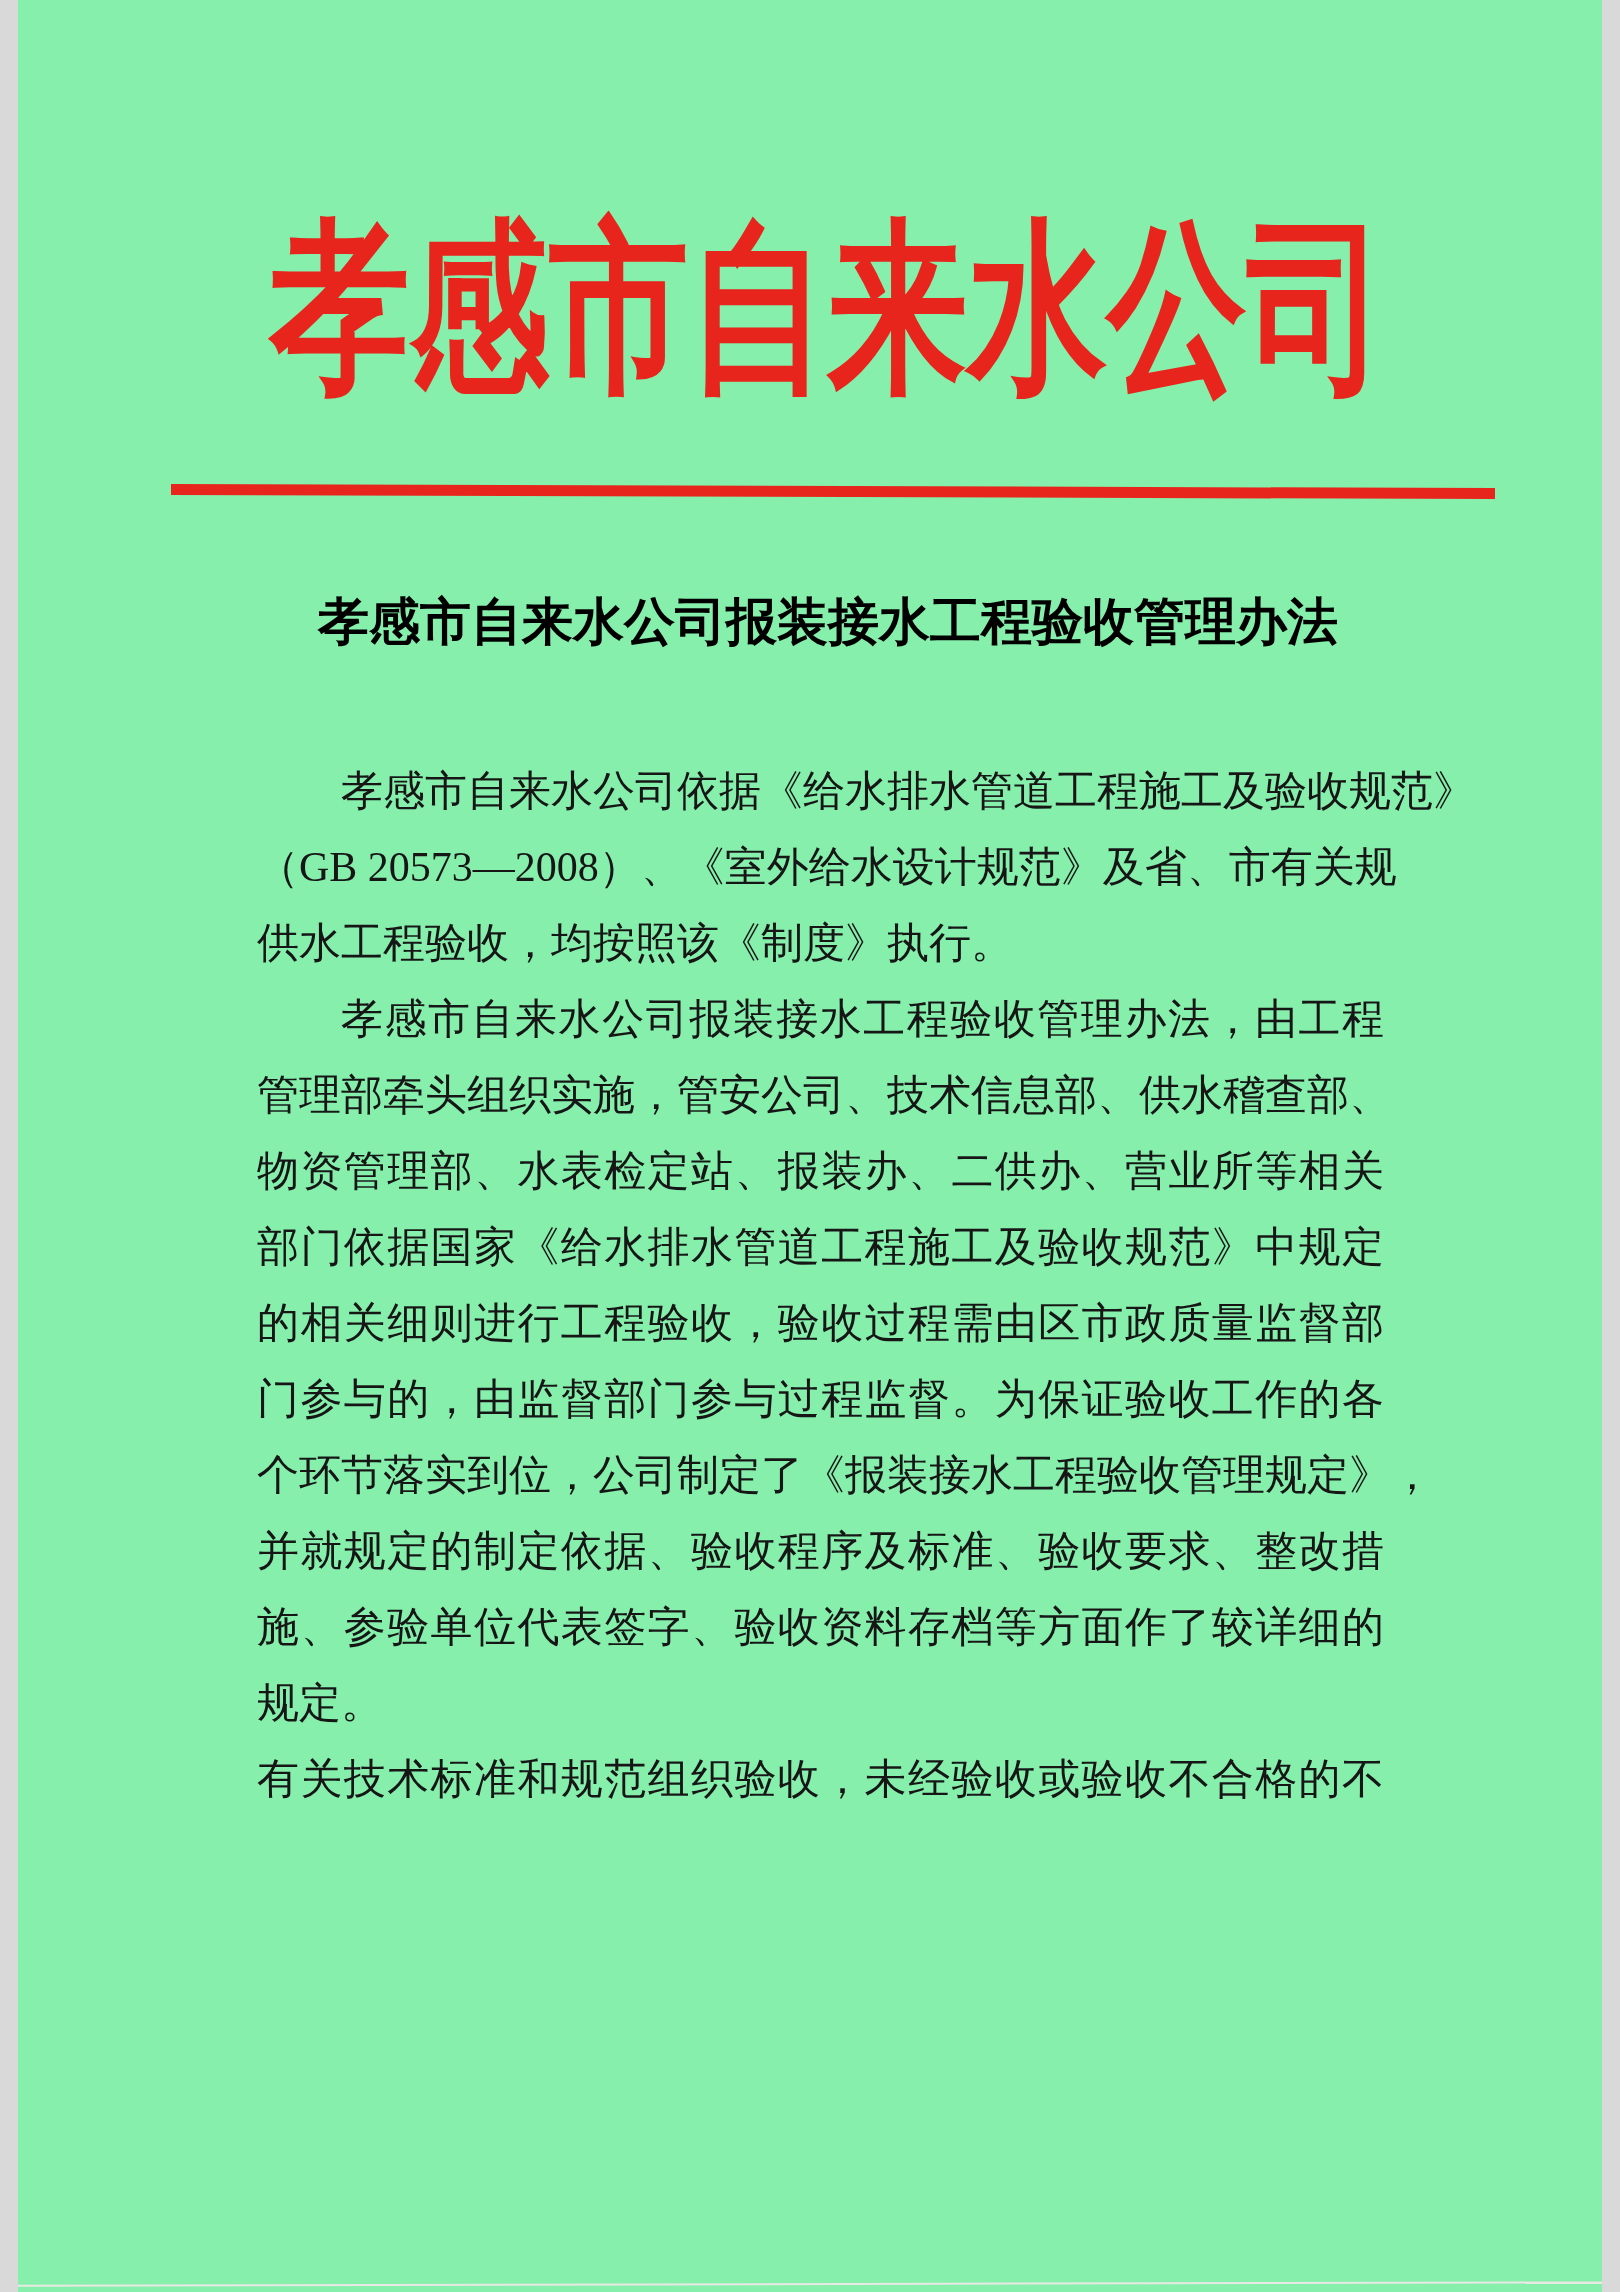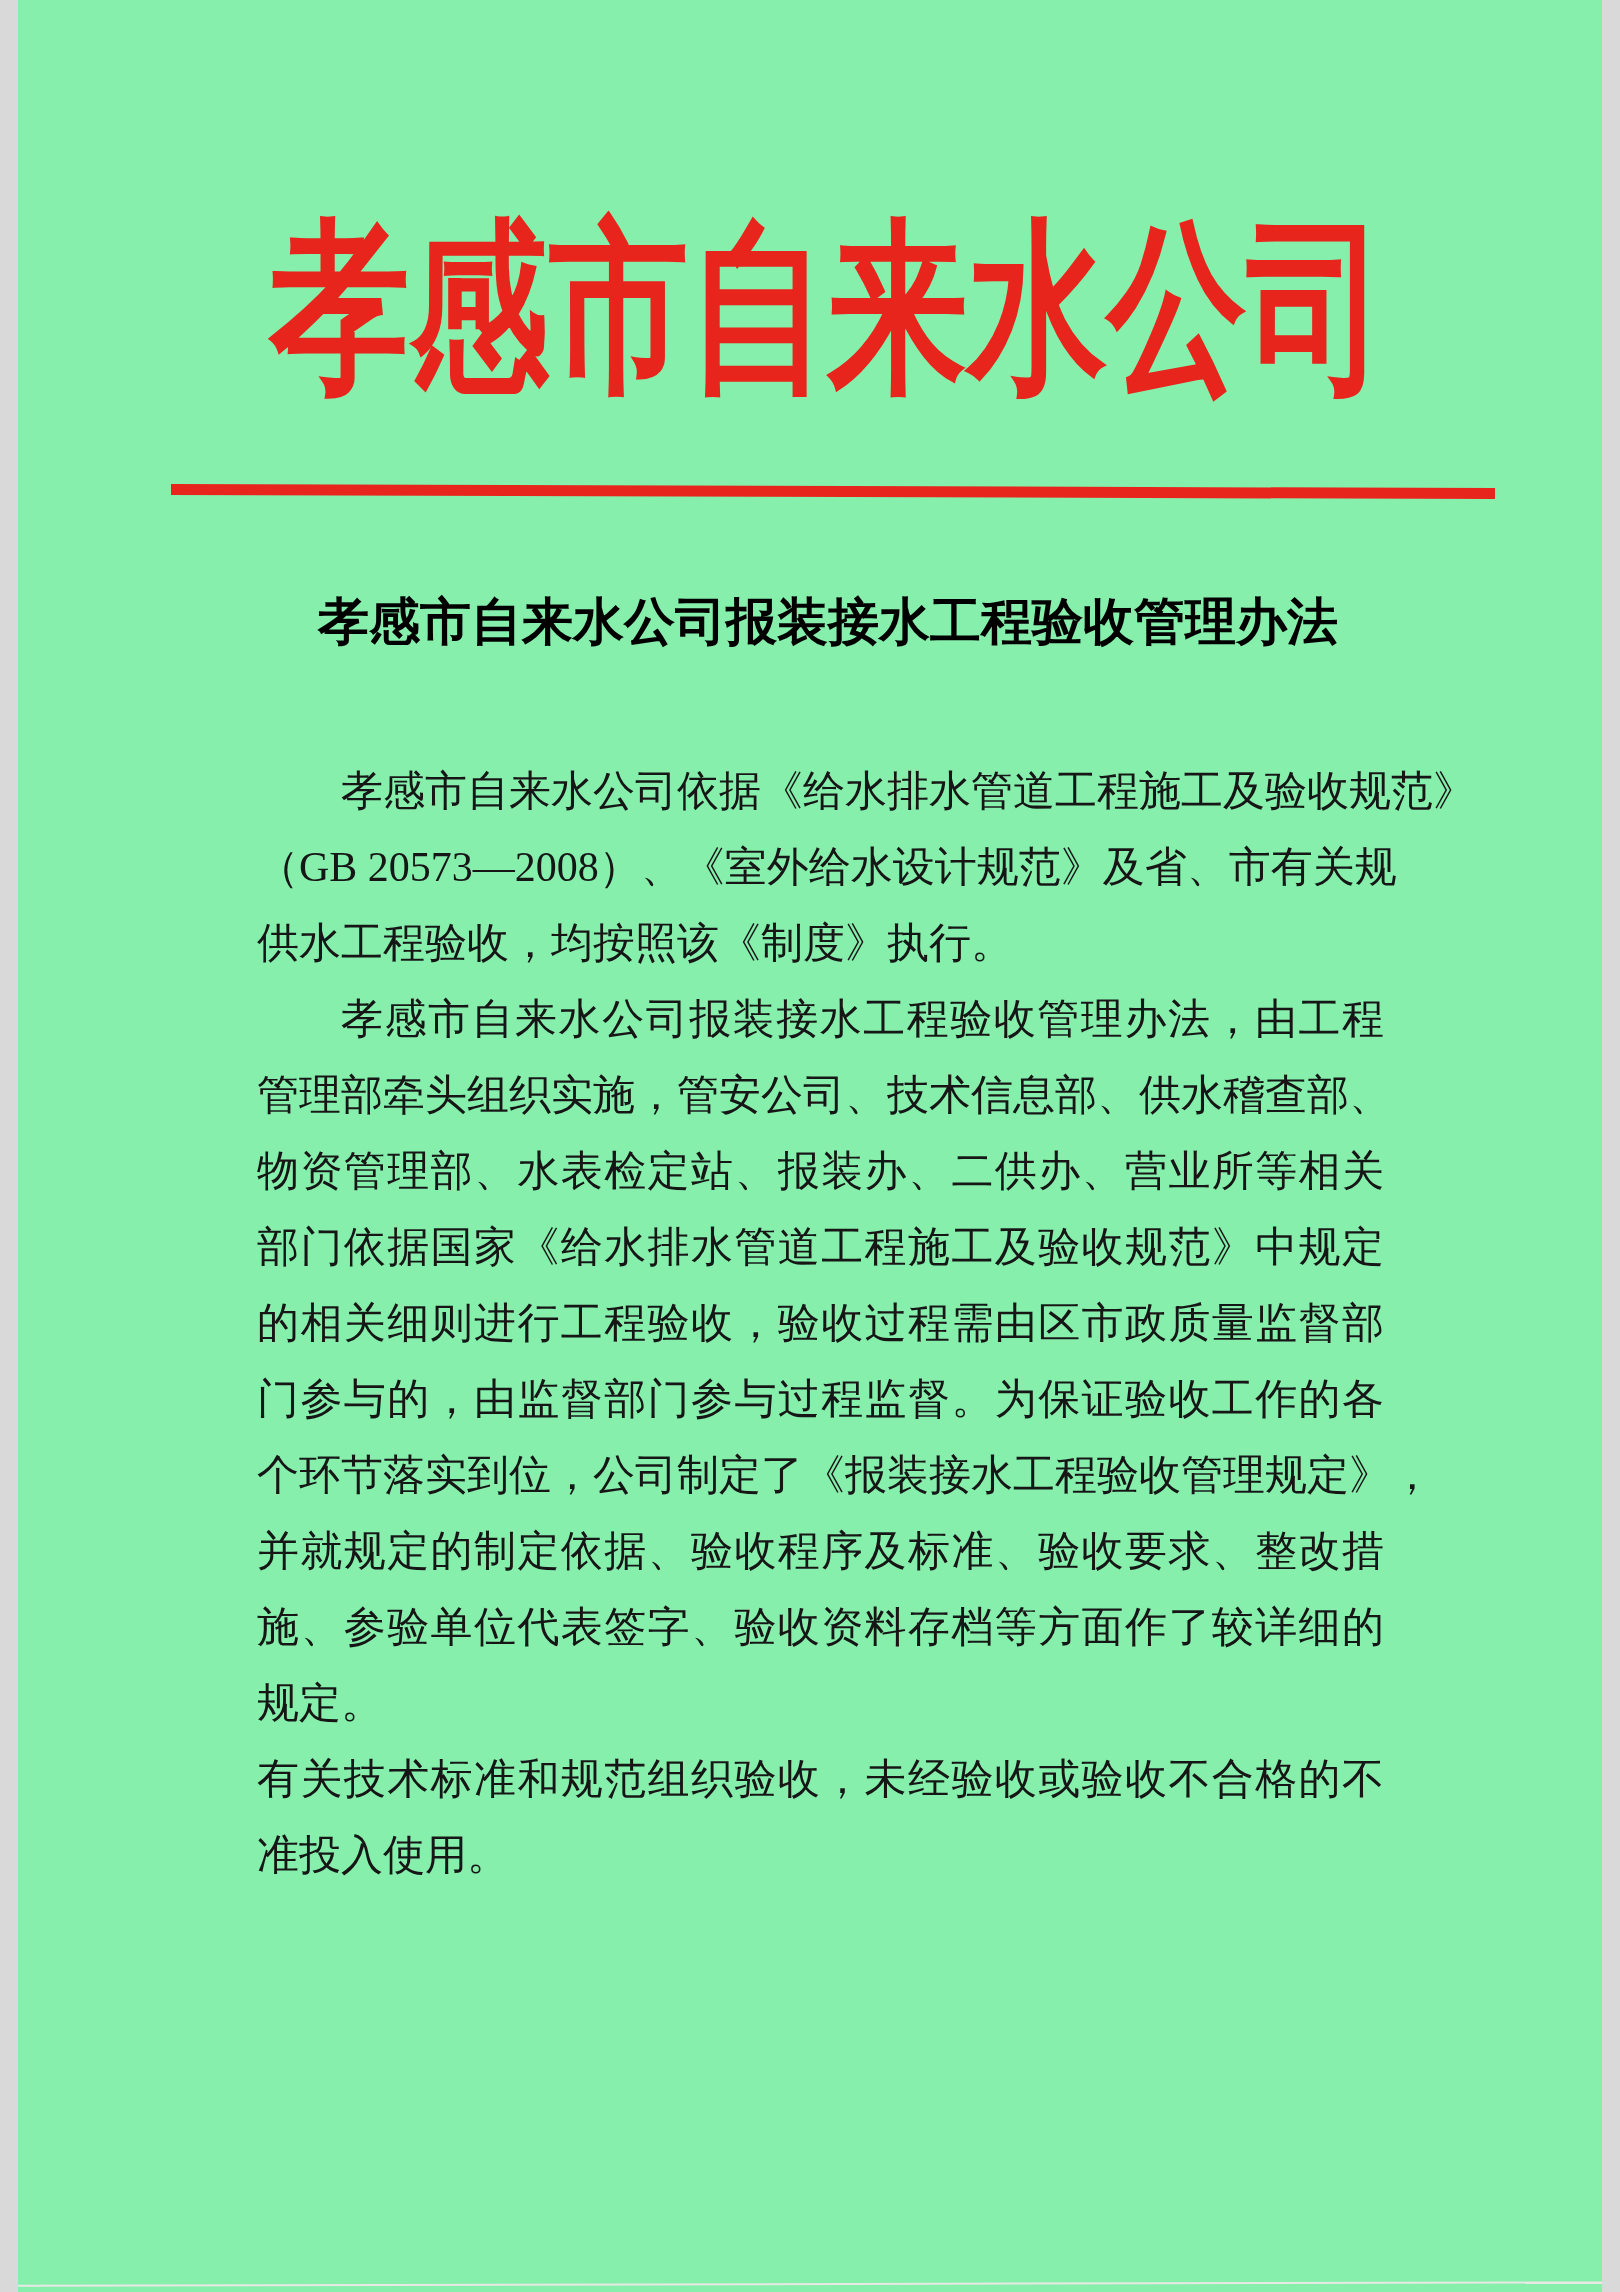--- a/index.html
+++ b/index.html
@@ -100,19 +100,18 @@
     <div class="ln">管理部牵头组织实施，管安公司、技术信息部、供水稽查部、</div>
     <div class="ln">物资管理部、水表检定站、报装办、二供办、营业所等相关</div>
     <div class="ln">部门依据国家《给水排水管道工程施工及验收规范》中规定</div>
     <div class="ln">的相关细则进行工程验收，验收过程需由区市政质量监督部</div>
     <div class="ln">门参与的，由监督部门参与过程监督。为保证验收工作的各</div>
     <div class="ln">个环节落实到位，公司制定了《报装接水工程验收管理规定》，</div>
     <div class="ln">并就规定的制定依据、验收程序及标准、验收要求、整改措</div>
     <div class="ln">施、参验单位代表签字、验收资料存档等方面作了较详细的</div>
     <div class="ln end">规定。</div>
     <div class="ln">有关技术标准和规范组织验收，未经验收或验收不合格的不</div>
-    <div class="ln end">准投入使用。</div>
   </div>
 
   <div class="page-edge"></div>
 
 </div>
 
 
 </body></html>

